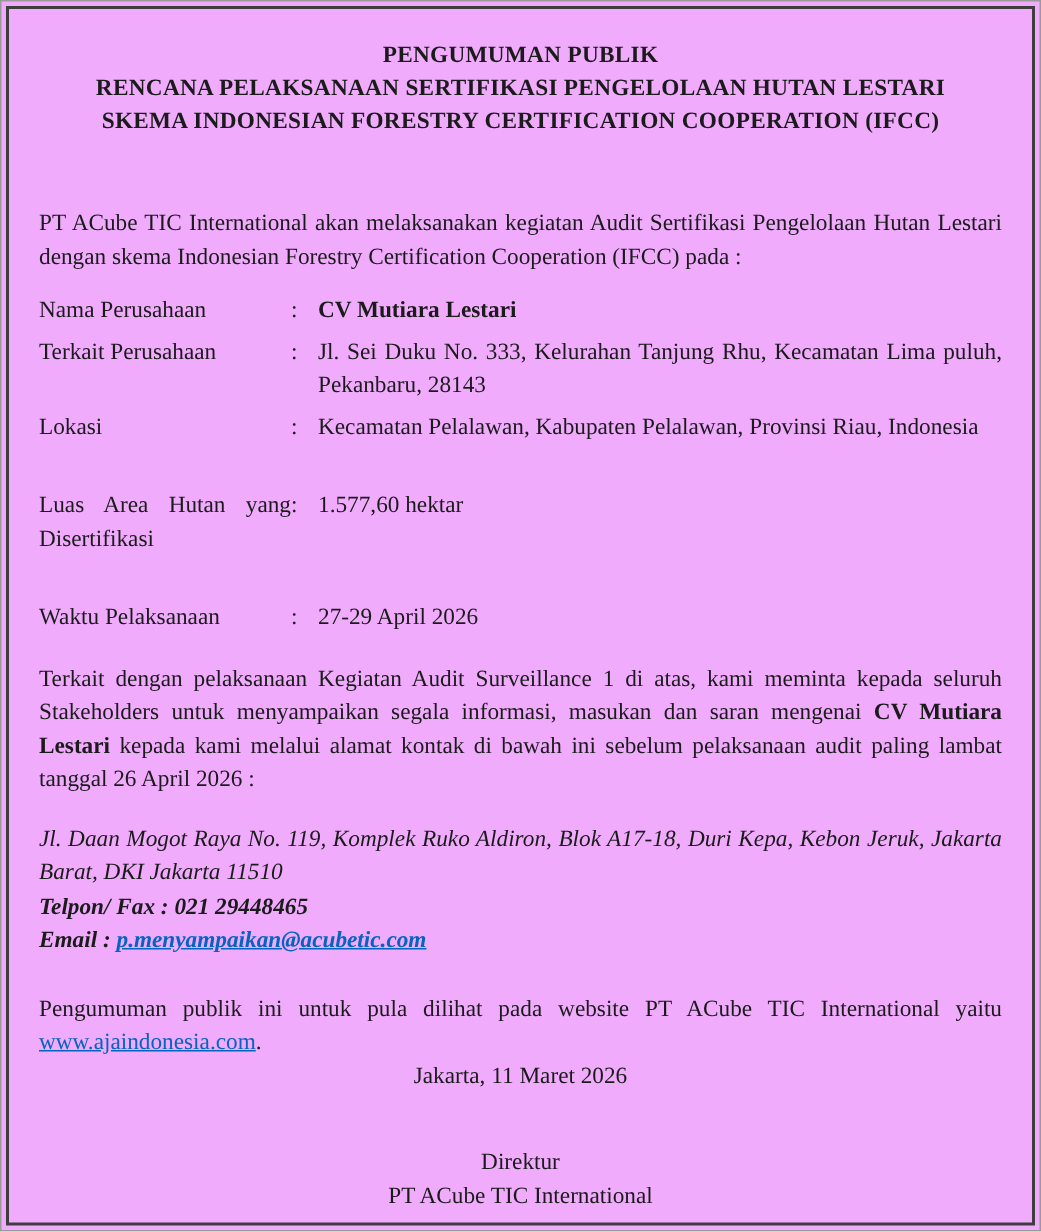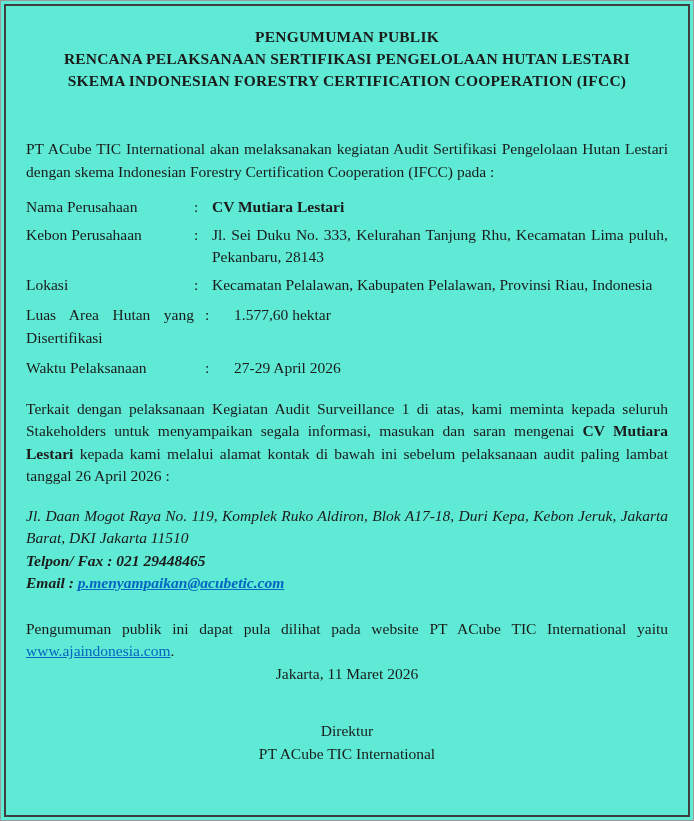--- a/index.html
+++ b/index.html
@@ -4,21 +4,21 @@
 <style>
   html, body {
     margin: 0;
     padding: 0;
     background: #ffffff;
   }
   .frame {
     position: relative;
     width: 694px;
     height: 821px;
-    background: #5eead4;
+    background: #f0abfc;
     box-sizing: border-box;
     border: 1px solid #9a9a9a;
     overflow: hidden;
     font-family: "Liberation Serif", "DejaVu Serif", serif;
     color: #1b1b1b;
   }
   .page {
     position: absolute;
     top: 3px; left: 3px; right: 3px; bottom: 3px;
     border: 2px solid #3e3e3e;
@@ -42,21 +42,21 @@
     text-align: justify;
   }
   .fields {
     margin-top: 13px;
   }
   .field-row {
     display: flex;
     align-items: flex-start;
     margin-bottom: 5px;
   }
-  .field-row.gap-before { margin-top: 8px; gap: 11px; }
+  .field-row.gap-before { margin-top: 30px; }
   .field-label {
     width: 168px;
     flex: 0 0 168px;
     text-align: justify;
   }
   .field-colon {
     width: 18px;
     flex: 0 0 18px;
     text-align: left;
   }
@@ -102,21 +102,21 @@
 
       <div class="fields">
 
         <div class="field-row">
           <span class="field-label">Nama Perusahaan</span>
           <span class="field-colon">:</span>
           <span class="field-value bold">CV Mutiara Lestari</span>
         </div>
 
         <div class="field-row">
-          <span class="field-label">Kebon Perusahaan</span>
+          <span class="field-label">Terkait Perusahaan</span>
           <span class="field-colon">:</span>
           <span class="field-value">Jl. Sei Duku No. 333, Kelurahan Tanjung Rhu, Kecamatan Lima puluh, Pekanbaru, 28143</span>
         </div>
 
         <div class="field-row">
           <span class="field-label">Lokasi</span>
           <span class="field-colon">:</span>
           <span class="field-value">Kecamatan Pelalawan, Kabupaten Pelalawan, Provinsi Riau, Indonesia</span>
         </div>
 
@@ -140,21 +140,21 @@
 
       <div class="contact-block">
         <div class="contact-line">Jl. Daan Mogot Raya No. 119, Komplek Ruko Aldiron, Blok A17-18, Duri Kepa, Kebon Jeruk, Jakarta Barat, DKI Jakarta 11510</div>
         <div class="contact-line bold">Telpon/ Fax : 021 29448465</div>
         <div class="contact-line bold">
           <span>Email : </span><a href="#" class="doc-link">p.menyampaikan@acubetic.com</a>
         </div>
       </div>
 
       <p class="para website-para" style="margin:23px 0 0 0;">
-        <span>Pengumuman publik ini dapat pula dilihat pada website PT ACube TIC International yaitu </span><a href="#" class="doc-link">www.ajaindonesia.com</a><span>.</span>
+        <span>Pengumuman publik ini untuk pula dilihat pada website PT ACube TIC International yaitu </span><a href="#" class="doc-link">www.ajaindonesia.com</a><span>.</span>
       </p>
 
       <div class="dateline">Jakarta, 11 Maret 2026</div>
 
       <div class="signature-block">
         <div>Direktur</div>
         <div>PT ACube TIC International</div>
       </div>
 
     </div>

